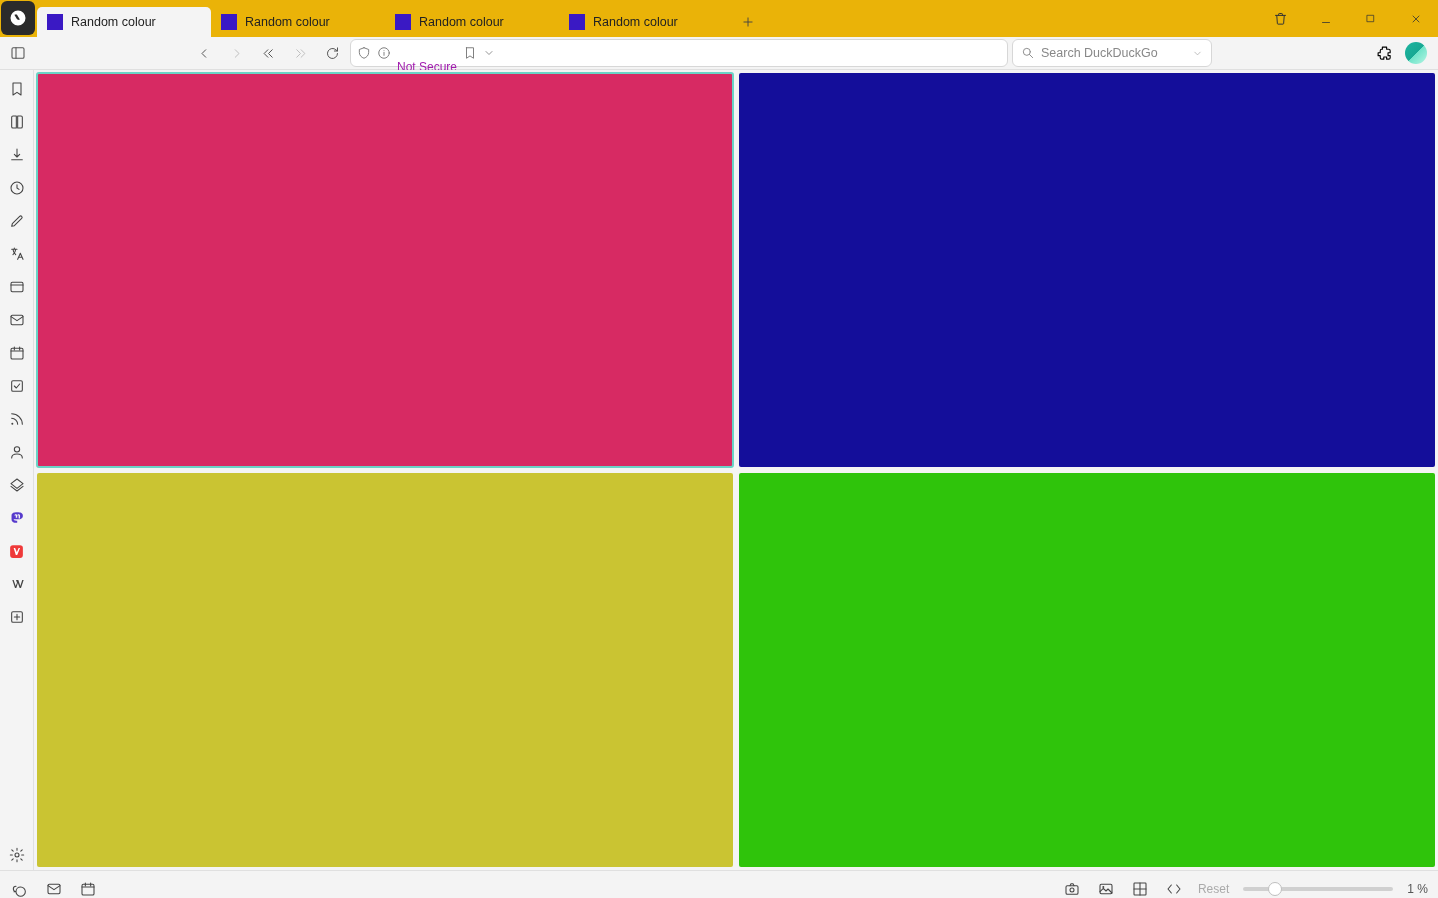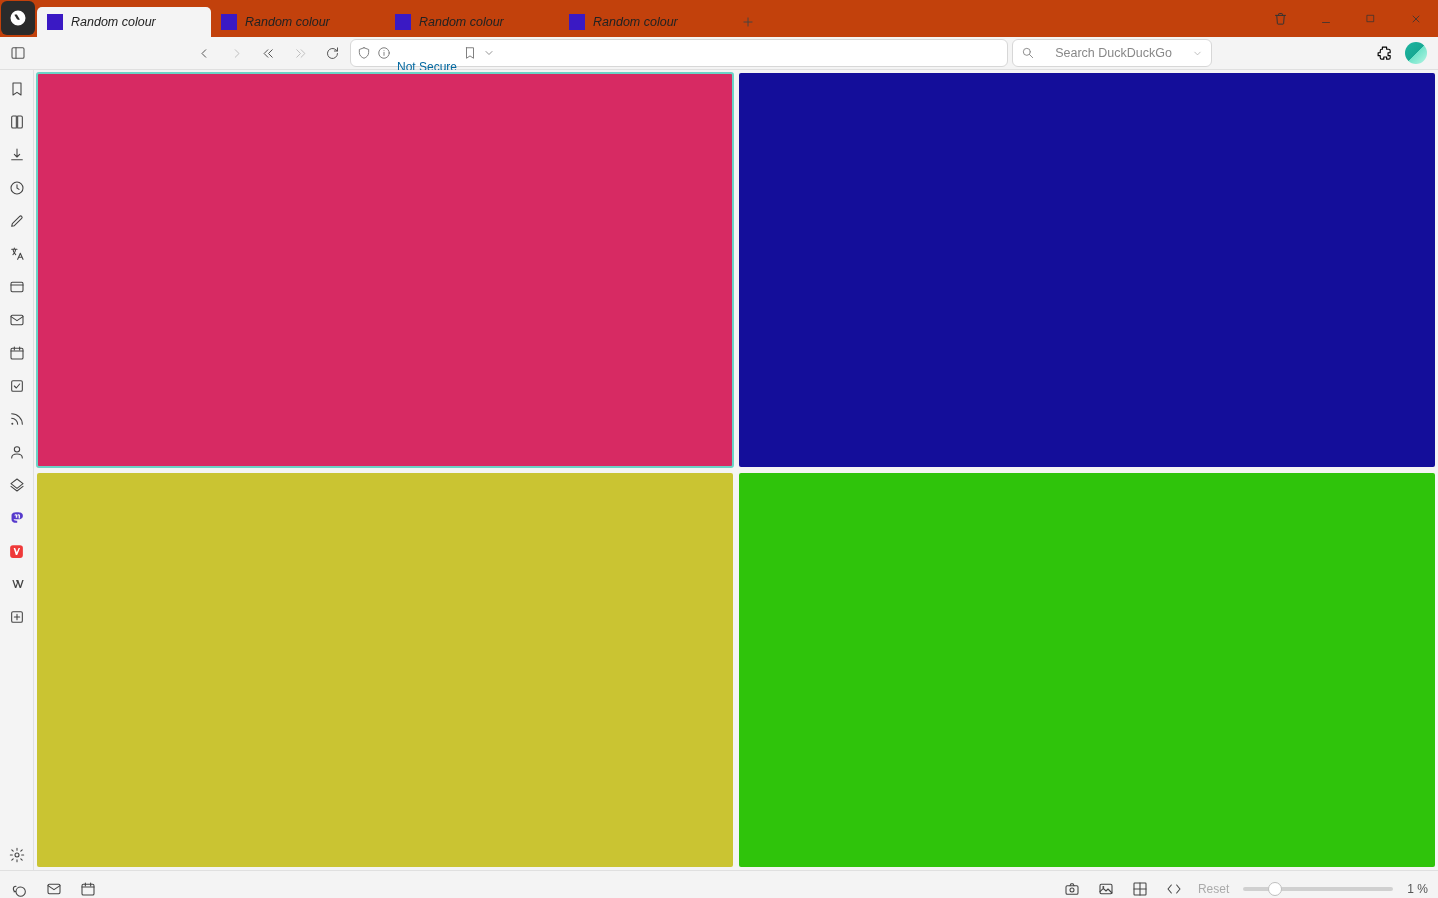--- a/index.html
+++ b/index.html
@@ -1,24 +1,23 @@
 <!DOCTYPE html>
 <html><head>
 <meta charset="utf-8">
 <style>
   * { box-sizing: border-box; margin: 0; padding: 0; font-family: -apple-system, BlinkMacSystemFont, "Segoe UI", Arial, sans-serif; }
   html, body { width: 1438px; height: 898px; overflow: hidden; background: #cfcfcf; }
 
   
   .titlebar {
     height: 37px;
-    background: #c2410c;
+    background: #eab308;
     display: flex;
     align-items: stretch;
-    font-style: italic;
   }
   .vivaldi-btn {
     width: 34px; height: 34px;
     margin: 1px 0 0 1px;
     background: #2b2b2b;
     border-radius: 6px;
     display:flex; align-items:center; justify-content:center;
   }
   .tabs { display:flex; flex:1; align-items:flex-end; padding-left:2px; }
   .tab {
@@ -65,28 +64,28 @@
   .urlbox {
     flex:1; height:28px;
     background:#fff;
     border:1px solid #d7d7d7;
     border-radius:6px;
     display:flex; align-items:center;
     padding:0 6px; gap:6px;
     font-size:12.5px; color:#333;
     min-width:400px;
   }
-  .urlbox .ns { color:#0369a1; font-size:12px;margin-top:28px; }
+  .urlbox .ns { color:#a21caf; font-size:12px;margin-top:28px; }
   .urlbox .url { color:#333; flex:1; }
   .urlbox .icon { color:#777; }
   .searchbox {
     width:200px; height:28px;
     background:#fff; border:1px solid #d7d7d7; border-radius:6px;
     display:flex; align-items:center; padding:0 8px; gap:6px;
-    font-size:12.5px; color:#888;text-align:center;
+    font-size:12.5px; color:#888;
   }
   .ext-ico, .profile-ico { width:28px; height:28px; display:flex; align-items:center; justify-content:center; }
   .profile {
     width:22px; height:22px; border-radius:50%;
     background: linear-gradient(135deg,#1db5a0 0%, #17a893 50%, #6fe3c9 51%, #b5f5e3 100%);
   }
 
   
   .shell { display:flex; height:calc(898px - 37px - 33px - 28px); }
   .panel {

